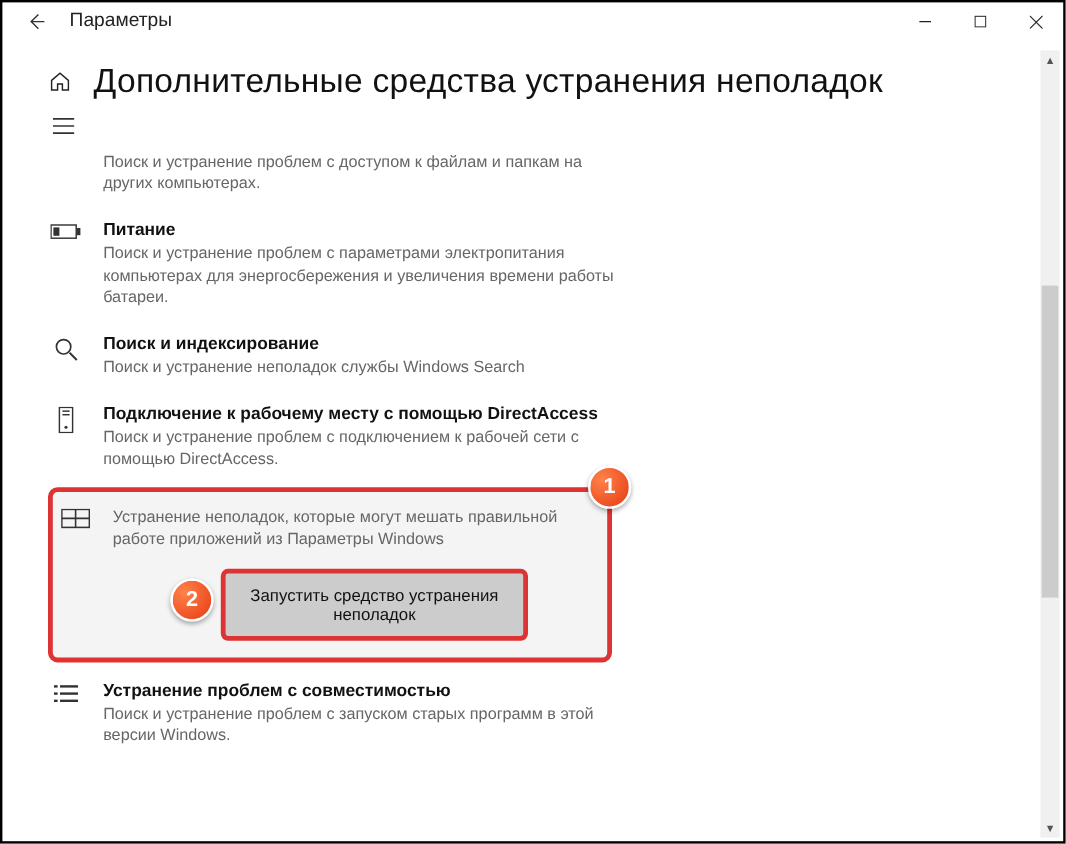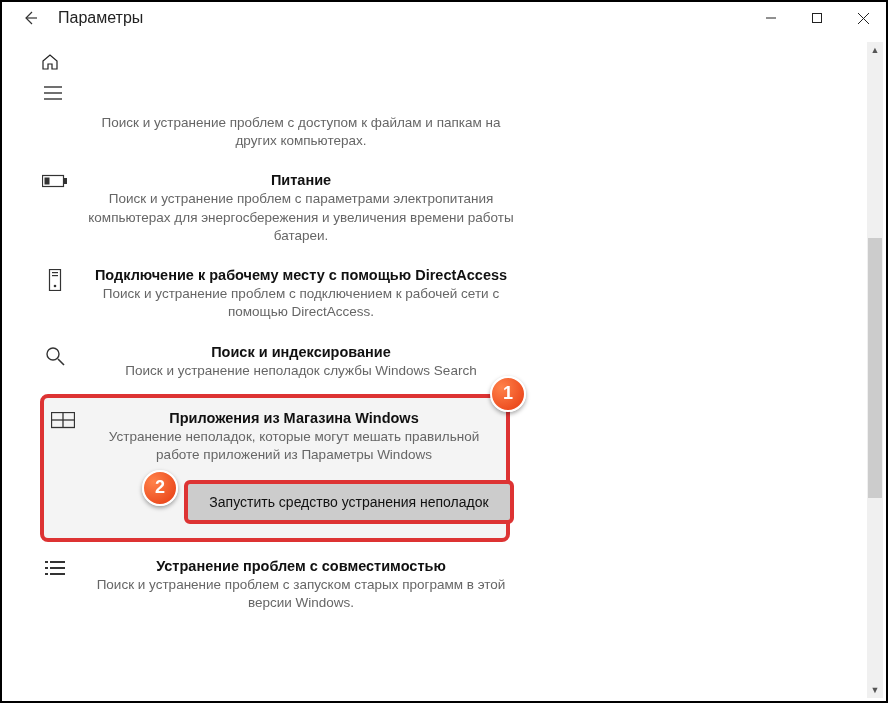--- a/index.html
+++ b/index.html
@@ -57,21 +57,20 @@
 .hamburger {
   padding: 8px 0 0 4px;
 }
 .items {
   padding: 4px 10px 0 0;
 }
 .item {
   display: flex;
   padding: 10px 22px 12px 0;
   gap: 16px;
-  text-align: center;
 }
 .item .icon-col {
   width: 30px;
   flex-shrink: 0;
   display: flex;
   justify-content: center;
   padding-top: 2px;
   color: #333;
 }
 .item .text-col { flex: 1; max-width: 430px; }
@@ -100,21 +99,21 @@
 .run-btn {
   display: block;
   margin: 10px 0 0 140px;
   border: 4px solid #d33;
   border-radius: 6px;
   background: #ccc;
   padding: 10px 18px;
   font-size: 14px;
   color: #111;
   text-align: center;
-  width: 330px;
+  width: 256px;
 }
 .badge {
   position: absolute;
   width: 36px; height: 36px;
   border-radius: 50%;
   background: radial-gradient(circle at 30% 30%, #ff824a, #e63a11);
   border: 2px solid #fff;
   box-shadow: 0 2px 4px rgba(0,0,0,0.35);
   color: #fff;
   font-weight: 700;
@@ -178,20 +177,21 @@
   </div>
 </div>
 
 <div class="content">
   <div class="header-row">
     <div class="home-icon">
       <svg width="18" height="18" viewBox="0 0 18 18">
           <path d="M2 8 L9 2 L16 8 V16 H11 V11 H7 V16 H2 Z" stroke="#222" stroke-width="1.2" fill="none"></path>
         </svg>
     </div>
+    <div class="page-title">Дополнительные средства устранения неполадок</div>
   </div>
 
   <div class="hamburger">
     <svg width="18" height="14">
         <line x1="0" y1="1" x2="18" y2="1" stroke="#333" stroke-width="1.4"></line>
         <line x1="0" y1="7" x2="18" y2="7" stroke="#333" stroke-width="1.4"></line>
         <line x1="0" y1="13" x2="18" y2="13" stroke="#333" stroke-width="1.4"></line>
       </svg>
   </div>
 
@@ -213,59 +213,58 @@
           </svg>
       </div>
       <div class="text-col">
         <div class="item-title">Питание</div>
         <div class="item-desc">Поиск и устранение проблем с параметрами электропитания компьютерах для энергосбережения и увеличения времени работы батареи.</div>
       </div>
     </div>
 
     <div class="item">
       <div class="icon-col">
+        <svg width="20" height="20" viewBox="0 0 20 20">
+            <circle cx="8" cy="8" r="6" stroke="#333" stroke-width="1.4" fill="none"></circle>
+            <line x1="13" y1="13" x2="19" y2="19" stroke="#333" stroke-width="1.6"></line>
+          </svg>
+      </div>
+      <div class="text-col">
+        <div class="item-title">Поиск и индексирование</div>
+        <div class="item-desc">Поиск и устранение неполадок службы Windows Search</div>
+      </div>
+    </div>
+
+    <div class="item">
+      <div class="icon-col">
         <svg width="14" height="22" viewBox="0 0 14 22">
             <rect x="1.5" y="0.5" width="11" height="21" stroke="#333" stroke-width="1.2" fill="none"></rect>
             <rect x="4" y="3" width="6" height="1.2" fill="#333"></rect>
             <rect x="4" y="6" width="6" height="1.2" fill="#333"></rect>
             <circle cx="7" cy="17" r="1.3" fill="#333"></circle>
           </svg>
       </div>
       <div class="text-col">
         <div class="item-title">Подключение к рабочему месту с помощью DirectAccess</div>
         <div class="item-desc">Поиск и устранение проблем с подключением к рабочей сети с помощью DirectAccess.</div>
-      </div>
-    </div>
-
-    <div class="item">
-      <div class="icon-col">
-        <svg width="20" height="20" viewBox="0 0 20 20">
-            <circle cx="8" cy="8" r="6" stroke="#333" stroke-width="1.4" fill="none"></circle>
-            <line x1="13" y1="13" x2="19" y2="19" stroke="#333" stroke-width="1.6"></line>
-          </svg>
-      </div>
-      <div class="text-col">
-        <div class="item-title">Поиск и индексирование</div>
-        <div class="item-desc">Поиск и устранение неполадок службы Windows Search</div>
       </div>
     </div>
 
     <div class="selected-wrap">
       <div class="badge badge1">1</div>
       <div class="badge badge2">2</div>
       <div class="item">
         <div class="icon-col">
           <svg width="24" height="20" viewBox="0 0 24 20">
               <rect x="0.5" y="0.5" width="23" height="15" stroke="#333" stroke-width="1.3" fill="none"></rect>
               <line x1="12" y1="0.5" x2="12" y2="15.5" stroke="#333" stroke-width="1.3"></line>
               <line x1="0.5" y1="8" x2="23.5" y2="8" stroke="#333" stroke-width="1.3"></line>
             </svg>
         </div>
         <div class="text-col">
-          <div class="item-title">Приложения из Магазина Windows</div>
           <div class="item-desc">Устранение неполадок, которые могут мешать правильной работе приложений из Параметры Windows</div>
         </div>
       </div>
       <div class="run-btn">Запустить средство устранения неполадок</div>
     </div>
 
 
     <div class="item">
       <div class="icon-col">
         <svg width="20" height="18" viewBox="0 0 20 18">

